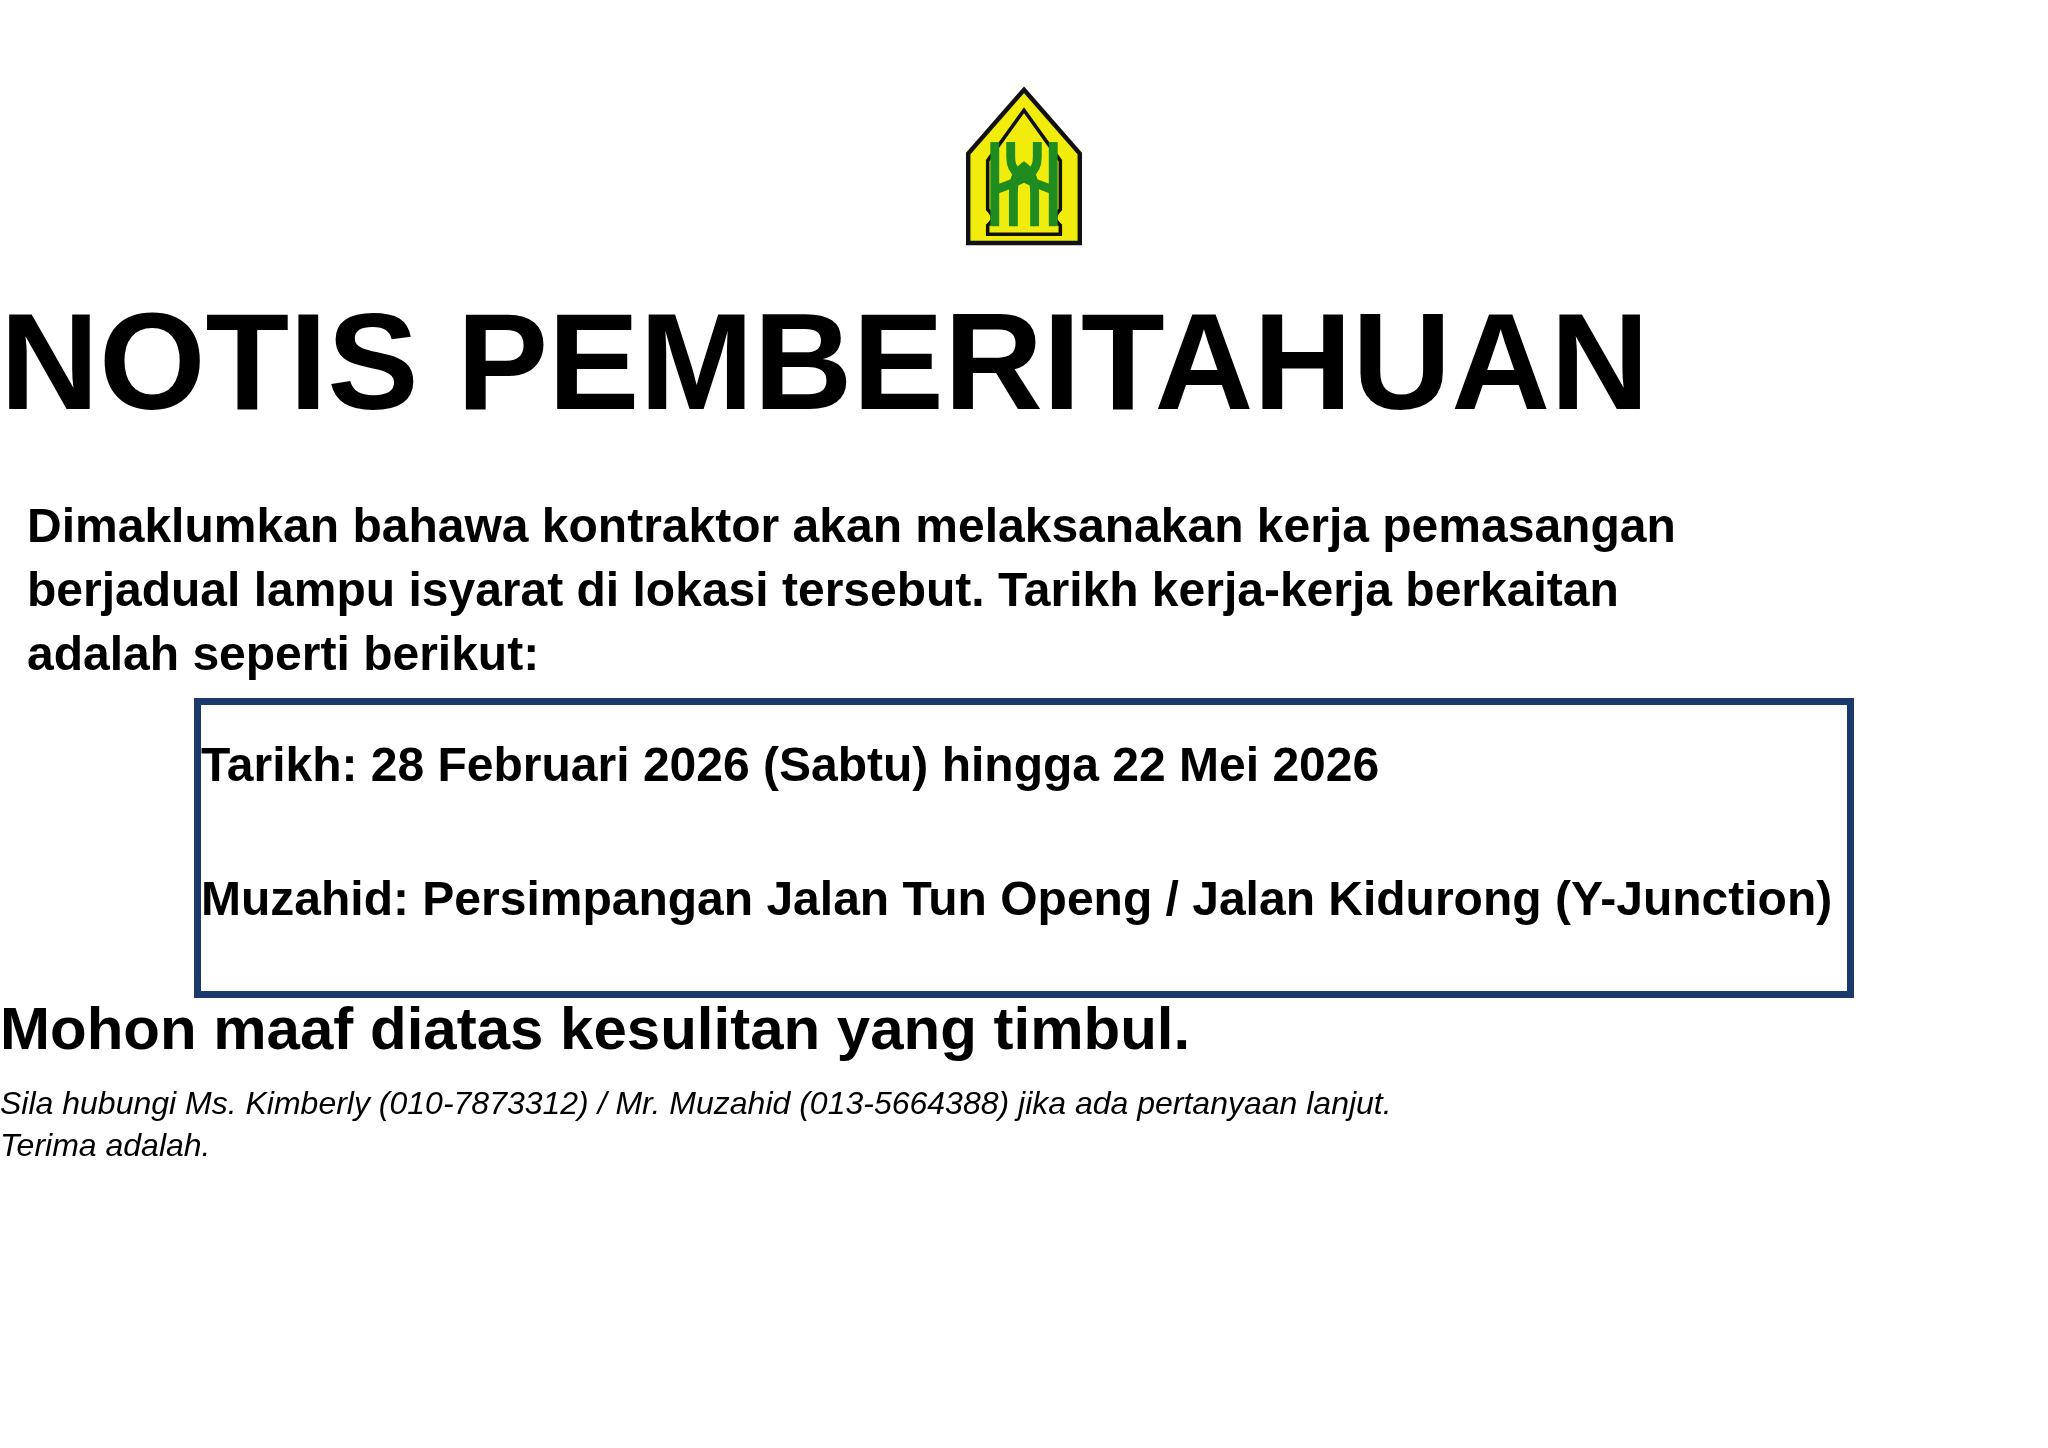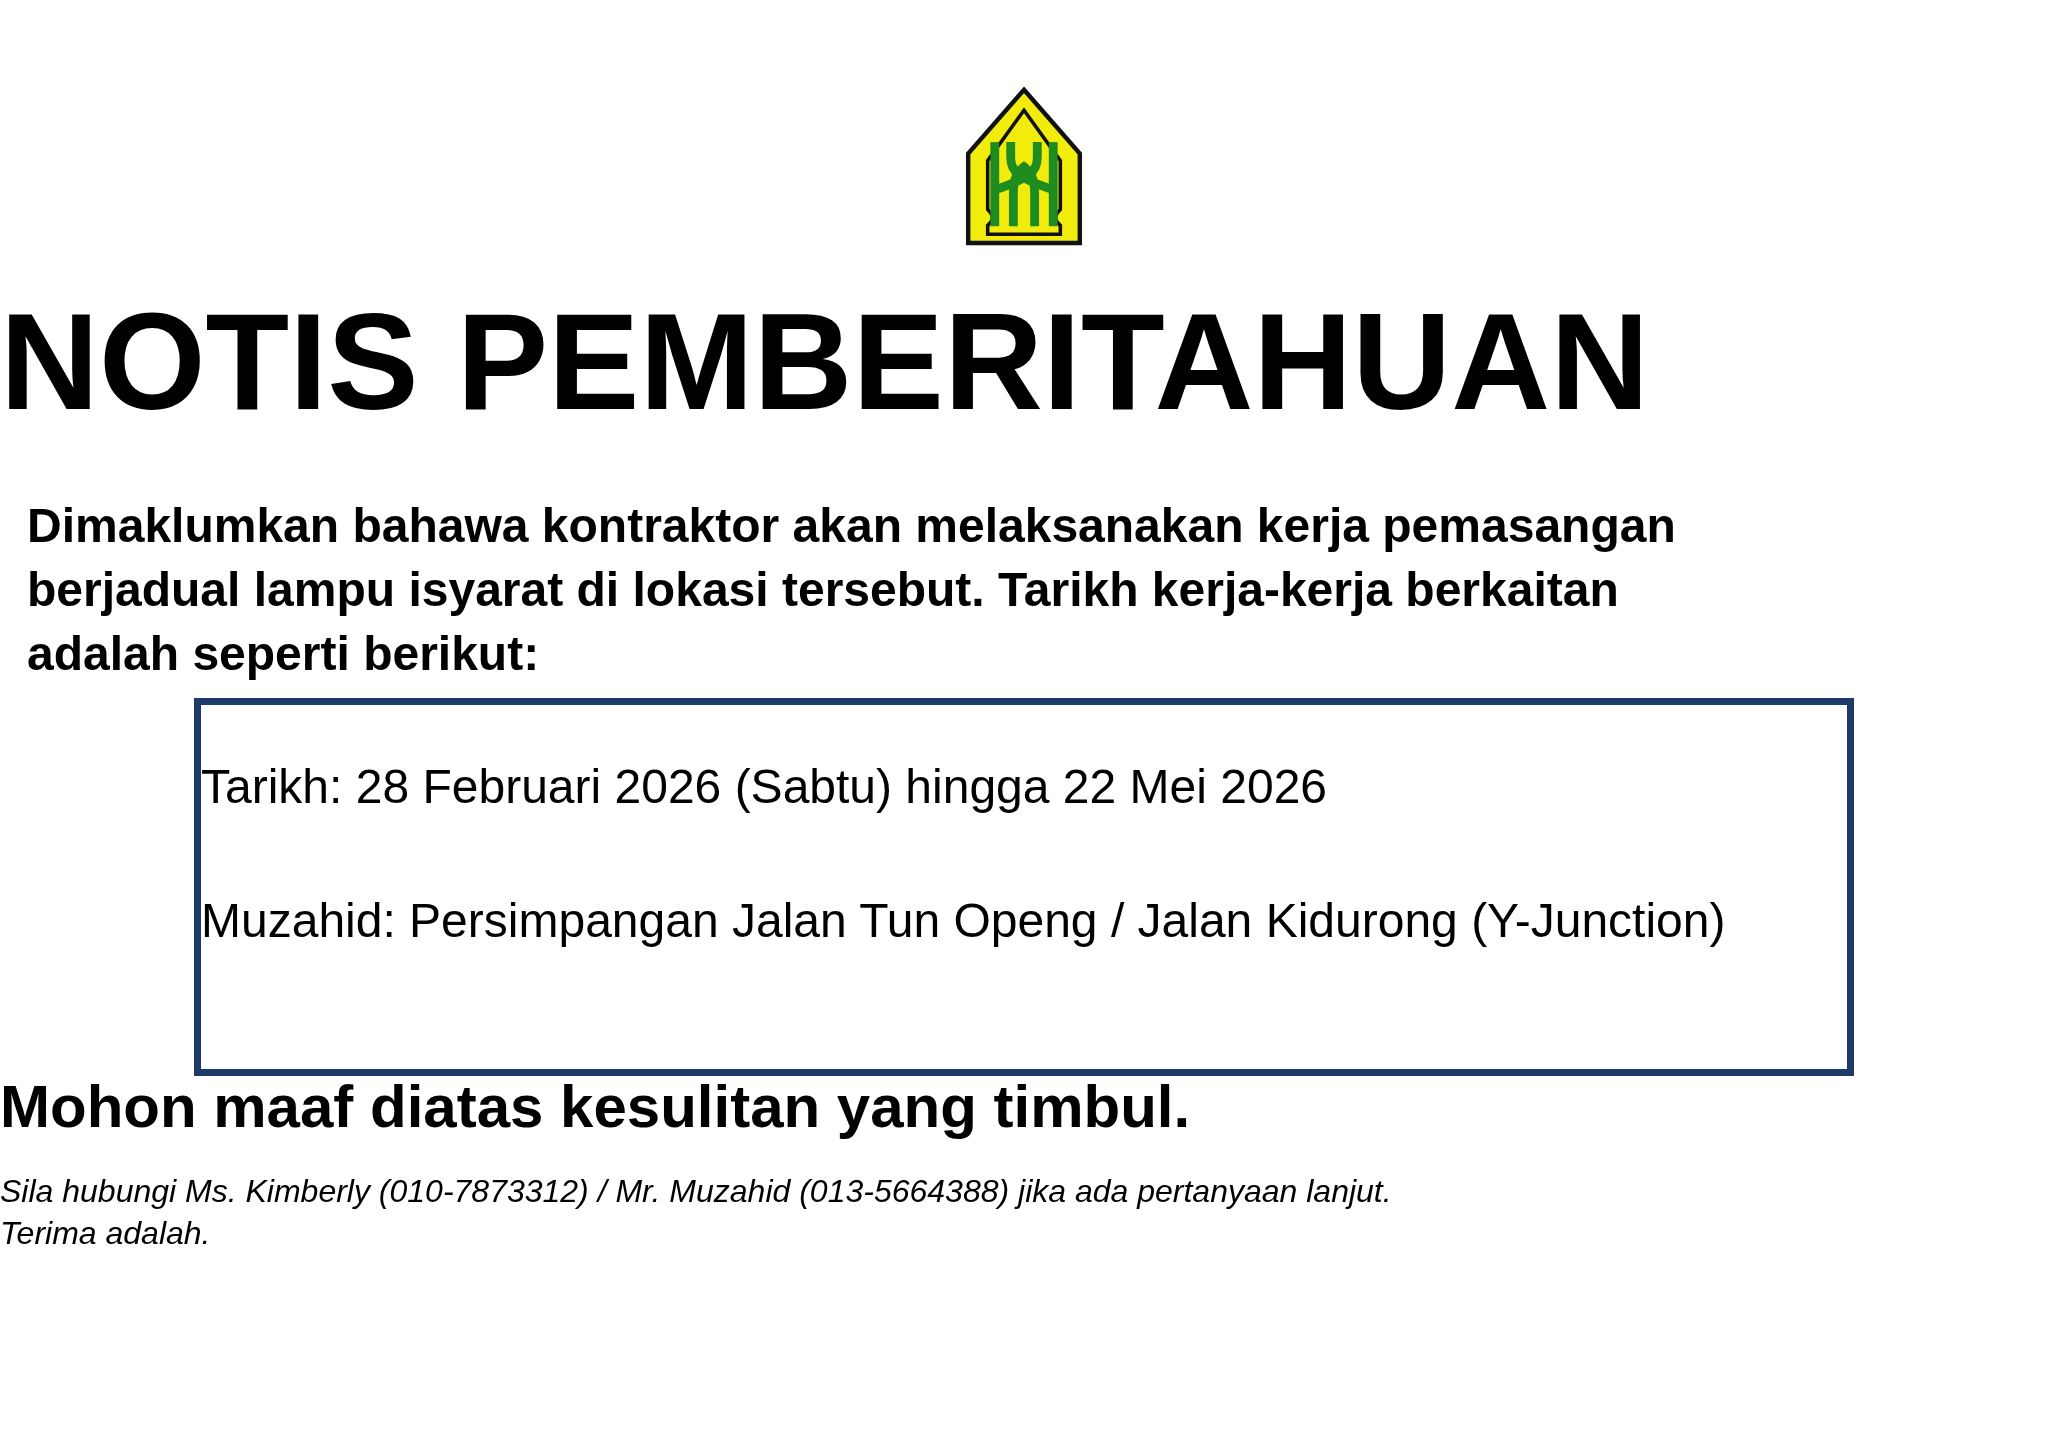--- a/index.html
+++ b/index.html
@@ -29,42 +29,42 @@
   .intro {
     margin-top: 60px;
     font-size: 48px;
     line-height: 64px;
     font-weight: bold;
     padding-left: 27px;
   }
   .schedule-box {
     box-sizing: border-box;
     width: 1660px;
-    height: 378px;
+    height: 300px;
     margin: 12px auto 0 auto;
     border: 7px solid #1b3a69;
-    padding-top: 50px;
+    padding-top: 28px;
     font-size: 48px;
     line-height: 64px;
-    font-weight: normal;
+    font-weight: bold;
   }
   .schedule-box .lokasi-line { margin-top: 70px; }
   .advisory {
     margin-top: 58px;
     font-size: 48px;
     line-height: 62px;
     font-weight: bold;
   }
   .apology {
     font-size: 60px;
     line-height: 62px;
     font-weight: bold;
   }
   .contact {
-    margin-top: 32px;
+    margin-top: 22px;
     font-size: 32px;
     line-height: 42px;
     font-style: italic;
     font-weight: normal;
   }
   .line { white-space: nowrap; }
 </style>
 </head>
 <body>
 

